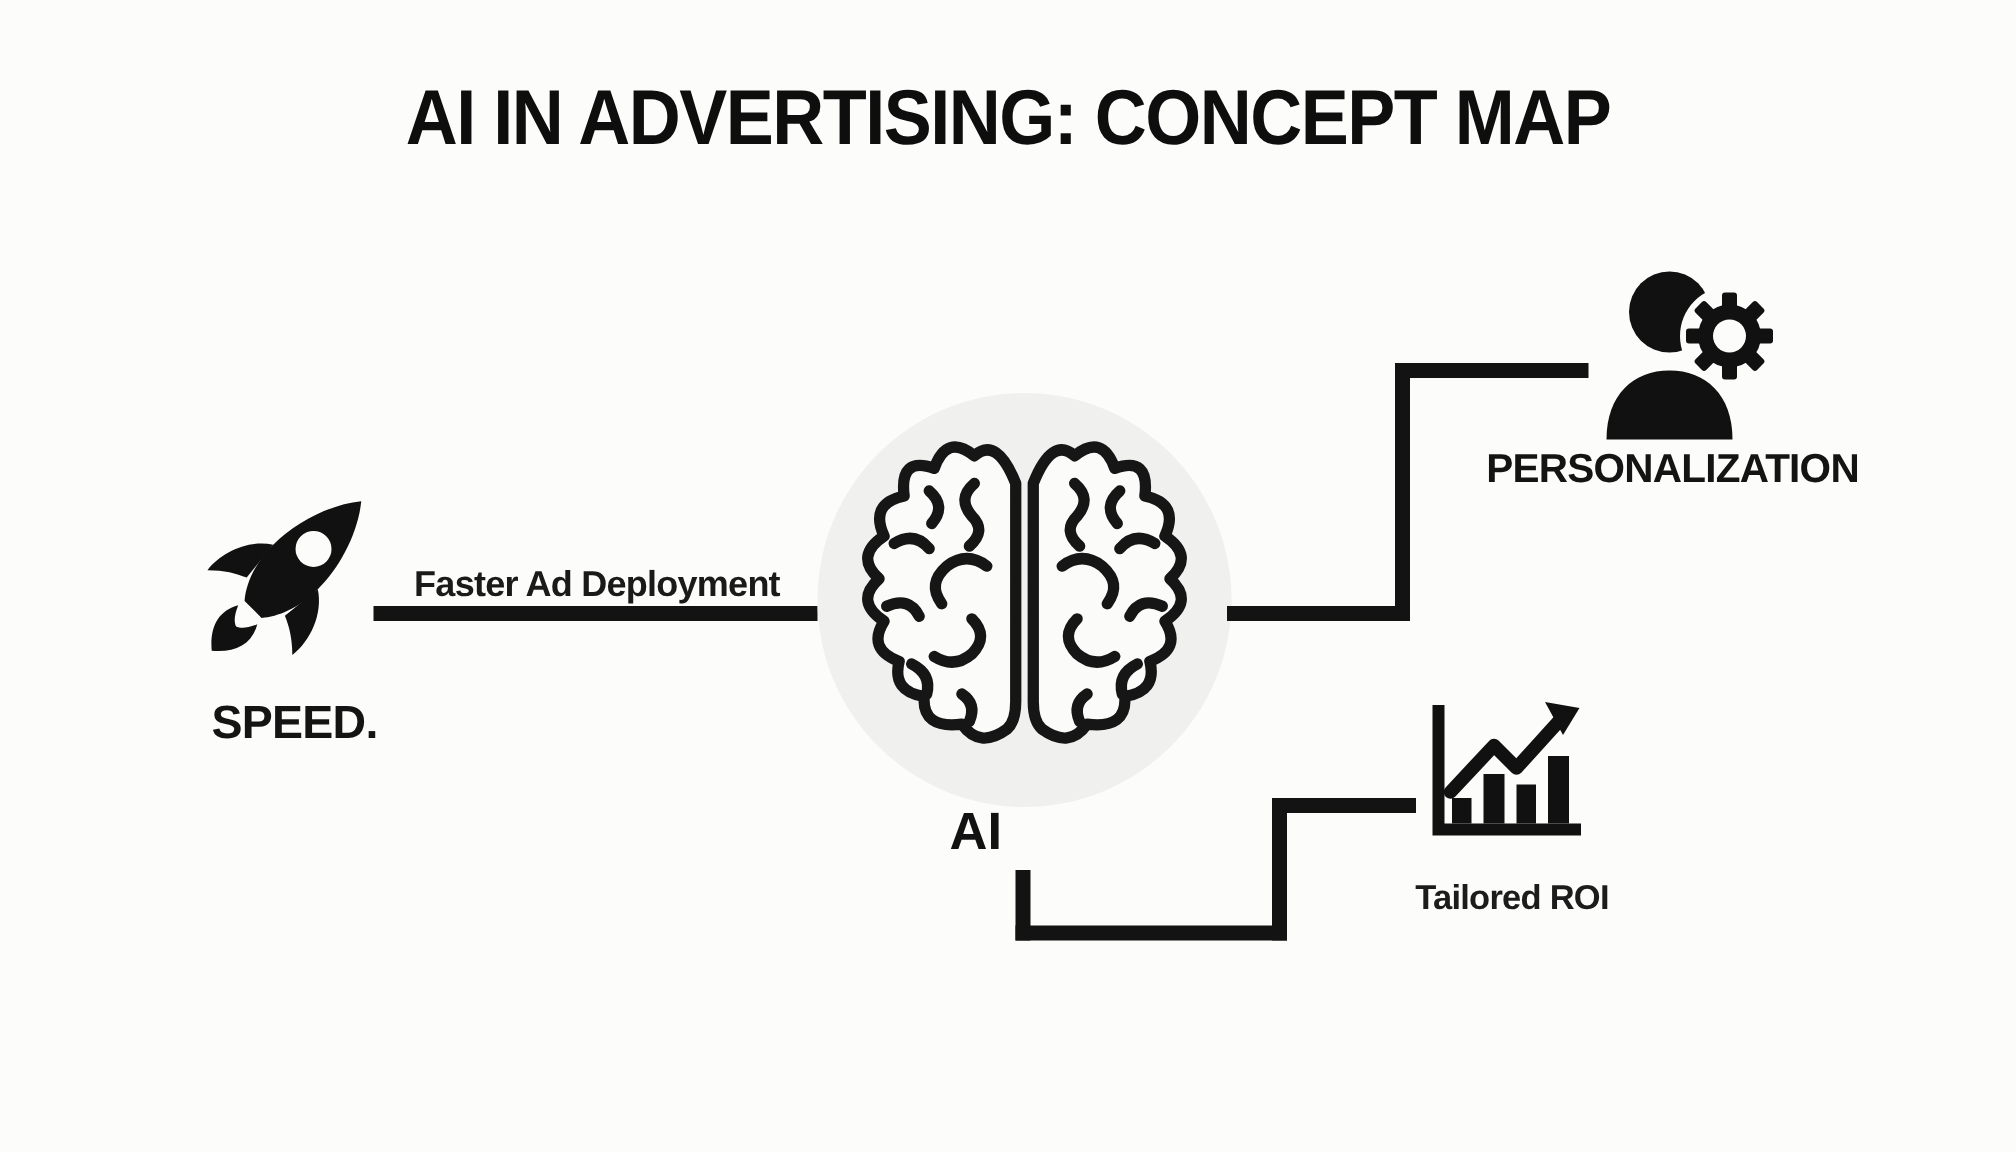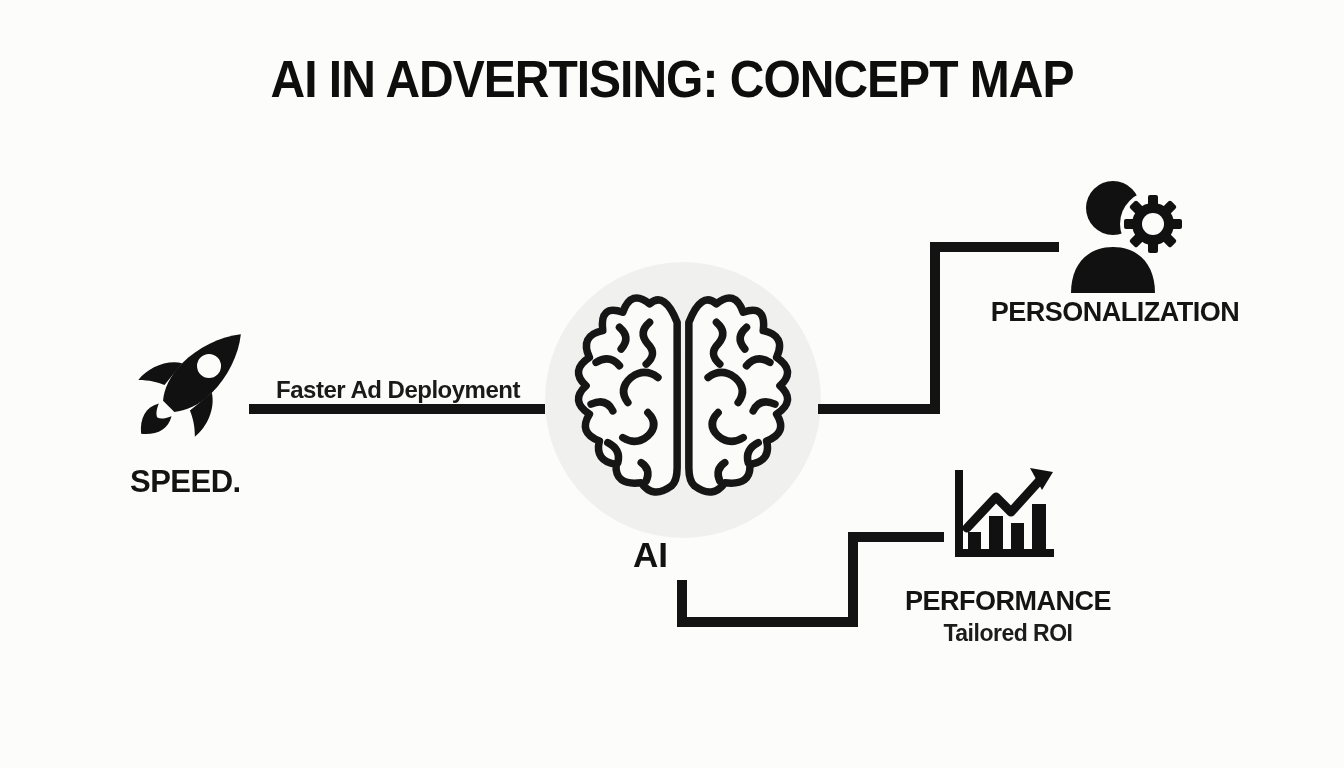--- a/index.html
+++ b/index.html
@@ -11,21 +11,21 @@
   }
   .abs{position:absolute;}
   .title{
     left:0;right:0;top:52px;text-align:center;
     font-size:48px;font-weight:700;letter-spacing:-1px;
     color:#0e0e0e;transform:scaleY(1.08);
   }
   .node-label{
     font-weight:700;color:#141414;letter-spacing:-0.5px;
   }
-  .speed-label{left:130px;top:464px;font-size:31px;}
+  .speed-label{left:141px;top:464px;font-size:31px;}
   .edge-label{
     left:250px;top:360px;width:296px;text-align:center;
     font-size:24px;font-weight:700;color:#1a1a1a;letter-spacing:-0.5px;margin-top:16px;
   }
   .ai-circle{
     left:545px;top:262px;width:276px;height:276px;border-radius:50%;
     background:#f0f0ee;display:flex;align-items:center;justify-content:center;
   }
   .ai-label{left:633px;top:535px;width:100px;text-align:left;font-size:35px;font-weight:700;}
   .seg{background:#131313;}
@@ -128,15 +128,14 @@
       <rect x="18" y="66" width="13" height="17"></rect>
       <rect x="39" y="50" width="14" height="33"></rect>
       <rect x="61" y="57" width="13" height="26"></rect>
       <rect x="82" y="38" width="14" height="45"></rect>
     </g>
     <path d="M17,62 L46,31 L61,46 L90,14" fill="none" stroke="#111" stroke-width="9" stroke-linecap="round" stroke-linejoin="round"></path>
     <polygon points="80,2 103,6 92,24" fill="#111"></polygon>
   </svg>
 </div>
 <div class="abs node-block perf-block">
-  <div class="node-title">PERFORMANCE</div>
   <div class="node-sub">Tailored ROI</div>
 </div>
 
 </body></html>

